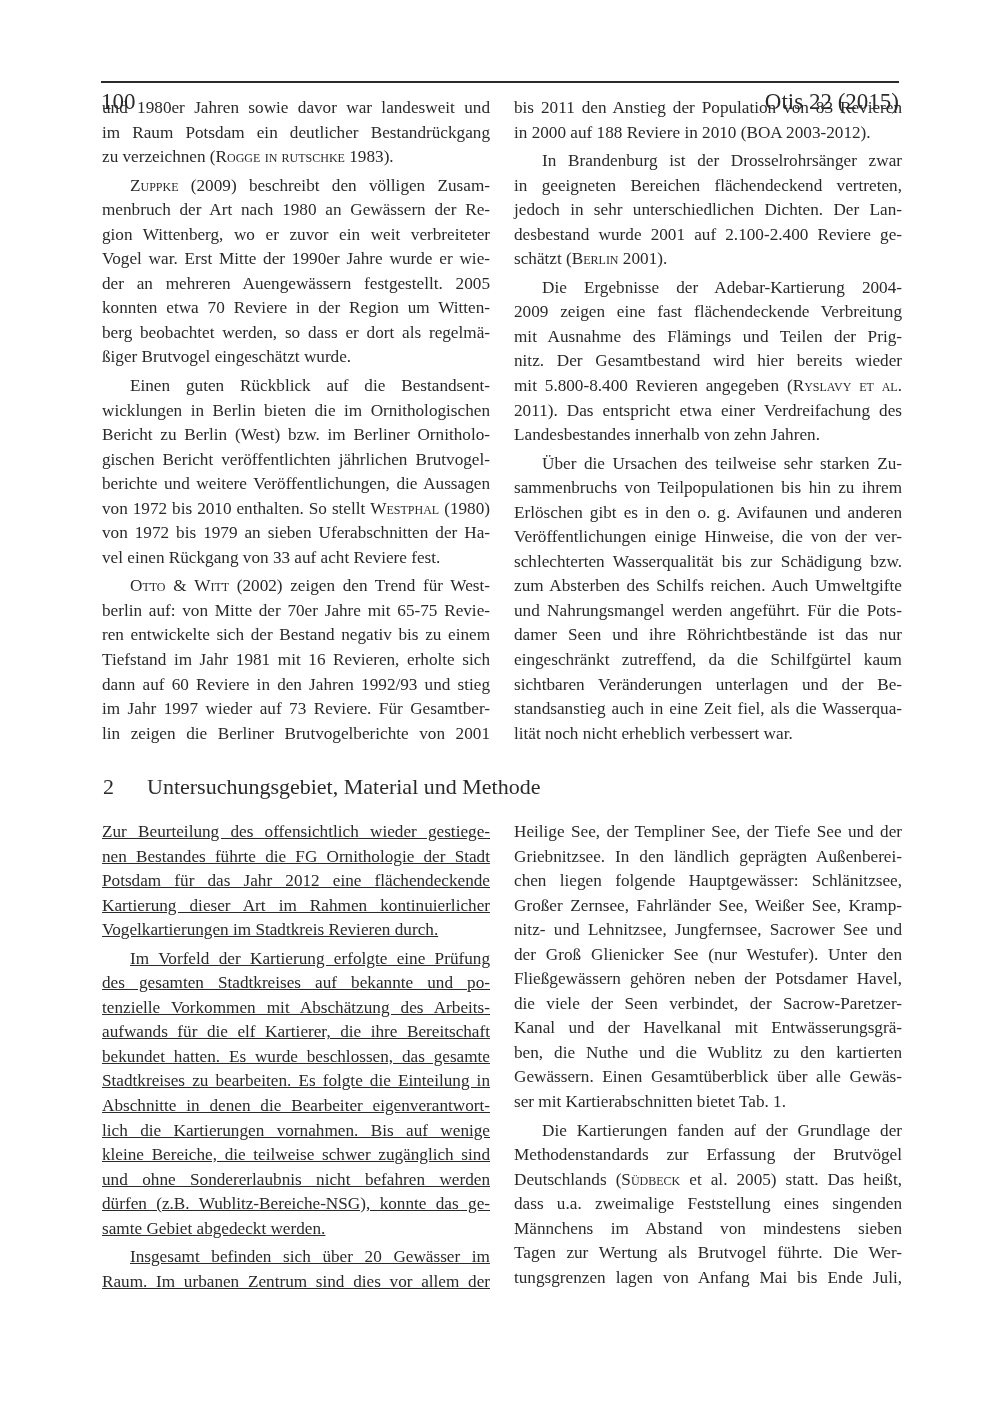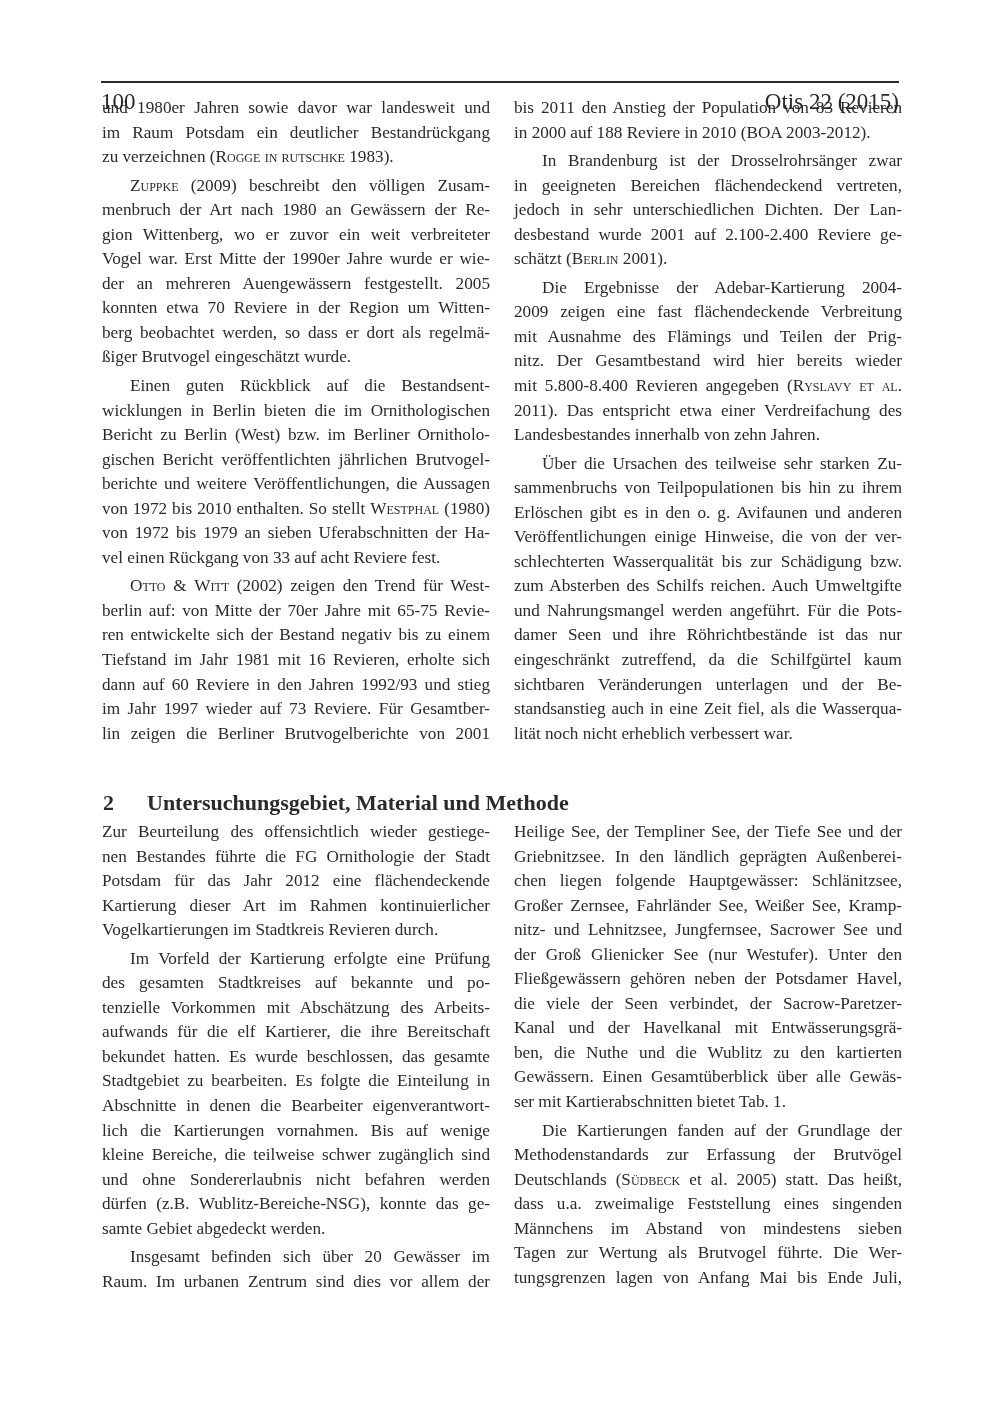--- a/index.html
+++ b/index.html
@@ -11,23 +11,23 @@
   .rule { position: absolute; left: 101px; top: 81px; width: 798px; height: 2px; background: #2a2a2a; }
   .col { position: absolute; width: 388px; font-size: 17.2px; line-height: 24.55px; }
   .col .ln { display: block; text-align: justify; text-align-last: justify; white-space: nowrap; height: 24.55px; overflow: visible; }
   .col .ln.last { text-align-last: left; }
   .col .ln.indent { padding-left: 28px; }
   .col .para { margin: 0; }
   .col .para + .para { margin-top: 4px; }
   .sc { font-variant: small-caps; }
   .col1 { left: 102px; top: 96px; }
   .col2 { left: 514px; top: 96px; }
-  .col3 { left: 102px; top: 820px; }
+  .col3 { left: 102px; top: 820px; text-decoration: underline; }
   .col4 { left: 514px; top: 820px; }
-  .section-heading { position: absolute; left: 103px; top: 790px; font-size: 22px; font-weight: bold; white-space: nowrap; }
+  .section-heading { position: absolute; left: 103px; top: 774px; font-size: 22px; font-weight: normal; white-space: nowrap; }
   .section-heading .num { display: inline-block; width: 44px; }
 </style>
 </head>
 <body>
 
 <div class="header">
   <span class="pagenum">100</span>
   <span class="journal">Otis 22 (2015)</span>
 </div>
 <div class="rule"></div>
@@ -116,21 +116,21 @@
       <span class="ln">Potsdam für das Jahr 2012 eine flächendeckende</span>
       <span class="ln">Kartierung dieser Art im Rahmen kontinuierlicher</span>
       <span class="ln last">Vogelkartierungen im Stadtkreis Revieren durch.</span>
     </div>
     <div class="para">
       <span class="ln indent">Im Vorfeld der Kartierung erfolgte eine Prüfung</span>
       <span class="ln">des gesamten Stadtkreises auf bekannte und po-</span>
       <span class="ln">tenzielle Vorkommen mit Abschätzung des Arbeits-</span>
       <span class="ln">aufwands für die elf Kartierer, die ihre Bereitschaft</span>
       <span class="ln">bekundet hatten. Es wurde beschlossen, das gesamte</span>
-      <span class="ln">Stadtgebiet zu bearbeiten. Es folgte die Einteilung in</span>
+      <span class="ln">Stadtkreises zu bearbeiten. Es folgte die Einteilung in</span>
       <span class="ln">Abschnitte in denen die Bearbeiter eigenverantwort-</span>
       <span class="ln">lich die Kartierungen vornahmen. Bis auf wenige</span>
       <span class="ln">kleine Bereiche, die teilweise schwer zugänglich sind</span>
       <span class="ln">und ohne Sondererlaubnis nicht befahren werden</span>
       <span class="ln">dürfen (z.B. Wublitz-Bereiche-NSG), konnte das ge-</span>
       <span class="ln last">samte Gebiet abgedeckt werden.</span>
     </div>
     <div class="para">
       <span class="ln indent">Insgesamt befinden sich über 20 Gewässer im</span>
       <span class="ln">Raum. Im urbanen Zentrum sind dies vor allem der</span>

